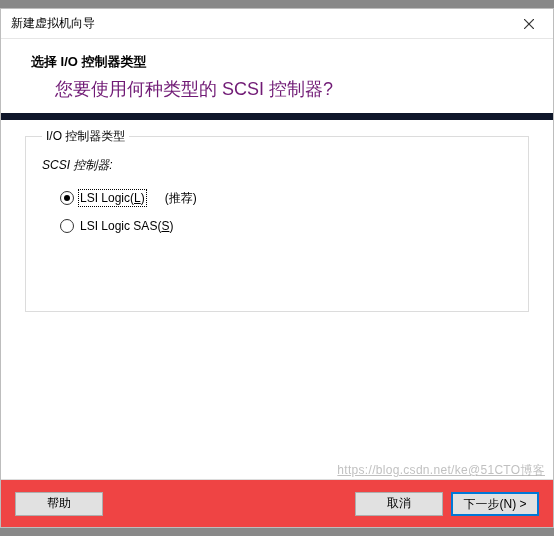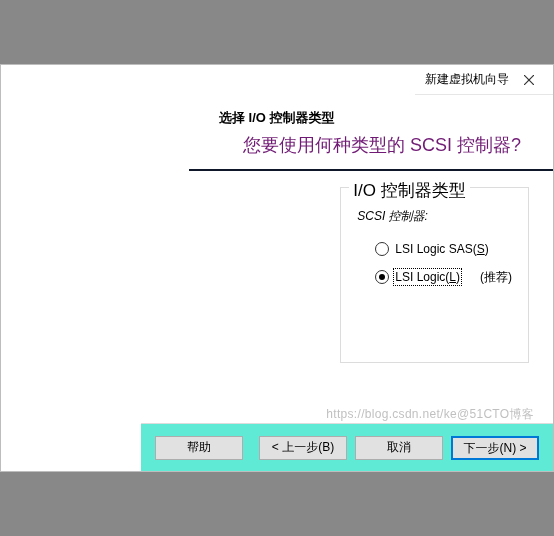--- a/index.html
+++ b/index.html
@@ -8,27 +8,26 @@
     font-family: "Microsoft YaHei", "SimSun", Tahoma, sans-serif;
     font-size: 12px;
     background: #888;
     display: flex;
     justify-content: center;
     align-items: center;
     height: 100vh;
   }
   .window {
     width: 554px;
-    height: 408px;
+    height: 520px;
     background: #fff;
     border: 1px solid #bdbdbd;
     display: flex;
     flex-direction: column;
     position: relative;
-    align-items: flex-end;
   }
   .titlebar {
     height: 30px;
     display: flex;
     align-items: center;
     padding: 0 4px 0 10px;
     border-bottom: 1px solid #e6e6e6;
     background: #fff;
   }
   .titlebar .title {
@@ -41,21 +40,21 @@
     height: 28px;
     display: flex;
     align-items: center;
     justify-content: center;
     font-size: 14px;
     color: #333;
     cursor: pointer;
   }
   .header {
     padding: 14px 32px 12px 30px;
-    border-bottom: 2px solid #0f172a;
+    border-bottom: 7px solid #0f172a;
     background: #fff;
   }
   .header h1 {
     margin: 0 0 6px 0;
     font-size: 13px;
     font-weight: bold;
     color: #000;
   }
   .header p {
     margin: 6px 0 0 24px;
@@ -68,24 +67,24 @@
     background: #fff;
     position: relative;
   }
   .groupbox {
     position: relative;
     border: 1px solid #dcdcdc;
     padding: 14px 16px 16px 16px;
     min-height: 176px;
   }
   .groupbox > legend {
-    font-size: 17px;
+    font-size: 12px;
     position: absolute;
     top: -9px;
-    left: 8px;
+    left: 16px;
     background: #fff;
     padding: 0 4px;
   }
   .fieldlabel {
     margin: 6px 0 10px 0;
     font-style: italic;
   }
   .options {
     margin-left: 18px;
   }
@@ -128,21 +127,21 @@
   }
   .opt-note {
     margin-left: 14px;
     font-size: 12px;
     color: #000;
   }
   .opt-note.disabled { color: #a0a0a0; }
   .footer {
     height: 48px;
     border-top: 1px solid #dcdcdc;
-    background: #5eead4;
+    background: #ef4444;
     display: flex;
     align-items: center;
     padding: 0 14px;
     gap: 8px;
   }
   .footer .spacer { flex: 1; }
   .btn {
     min-width: 88px;
     height: 24px;
     border: 1px solid #adadad;
@@ -151,26 +150,27 @@
     font-family: inherit;
     padding: 0 10px;
     cursor: pointer;
   }
   .btn.default {
     border: 2px solid #0078d7;
     line-height: 20px;
   }
   .watermark {
     position: absolute;
-    right: 19px;
+    right: 8px;
     bottom: 48px;
     font-size: 12px;
     color: rgba(140,140,140,0.55);
     pointer-events: none;
     letter-spacing: 0.3px;
+    text-decoration: underline;
   }
 </style>
 </head>
 <body>
 
 <div class="window">
 
   <div class="titlebar">
     <span class="title">新建虚拟机向导</span>
     <div class="close-btn">
@@ -185,46 +185,45 @@
     <h1>选择 I/O 控制器类型</h1>
     <p>您要使用何种类型的 SCSI 控制器?</p>
   </div>
 
   <div class="content">
     <div class="groupbox">
       <legend>I/O 控制器类型</legend>
       <div class="fieldlabel">SCSI 控制器:</div>
       <div class="options">
 
-
-        <div class="opt-row">
-          <span class="radio"></span>
-          <span class="opt-label">
-            <span>LSI Logic SAS(</span><u>S</u><span>)</span>
-          </span>
-          <span class="opt-note"></span>
-        </div>
 
         <div class="opt-row">
           <span class="radio selected">
               <span class="dot"></span>
             </span>
           <span class="opt-label focused">
             <span>LSI Logic(</span><u>L</u><span>)</span>
           </span>
           <span class="opt-note">(推荐)</span>
         </div>
 
+        <div class="opt-row">
+          <span class="radio"></span>
+          <span class="opt-label">
+            <span>LSI Logic SAS(</span><u>S</u><span>)</span>
+          </span>
+          <span class="opt-note"></span>
+        </div>
+
       </div>
     </div>
   </div>
 
   <div class="watermark">https://blog.csdn.net/ke@51CTO博客</div>
 
   <div class="footer">
     <button class="btn">帮助</button>
     <div class="spacer"></div>
-    <button class="btn">&lt; 上一步(B)</button>
     <button class="btn">取消</button>
     <button class="btn default">下一步(N) &gt;</button>
   </div>
 
 </div>
 
 </body></html>

